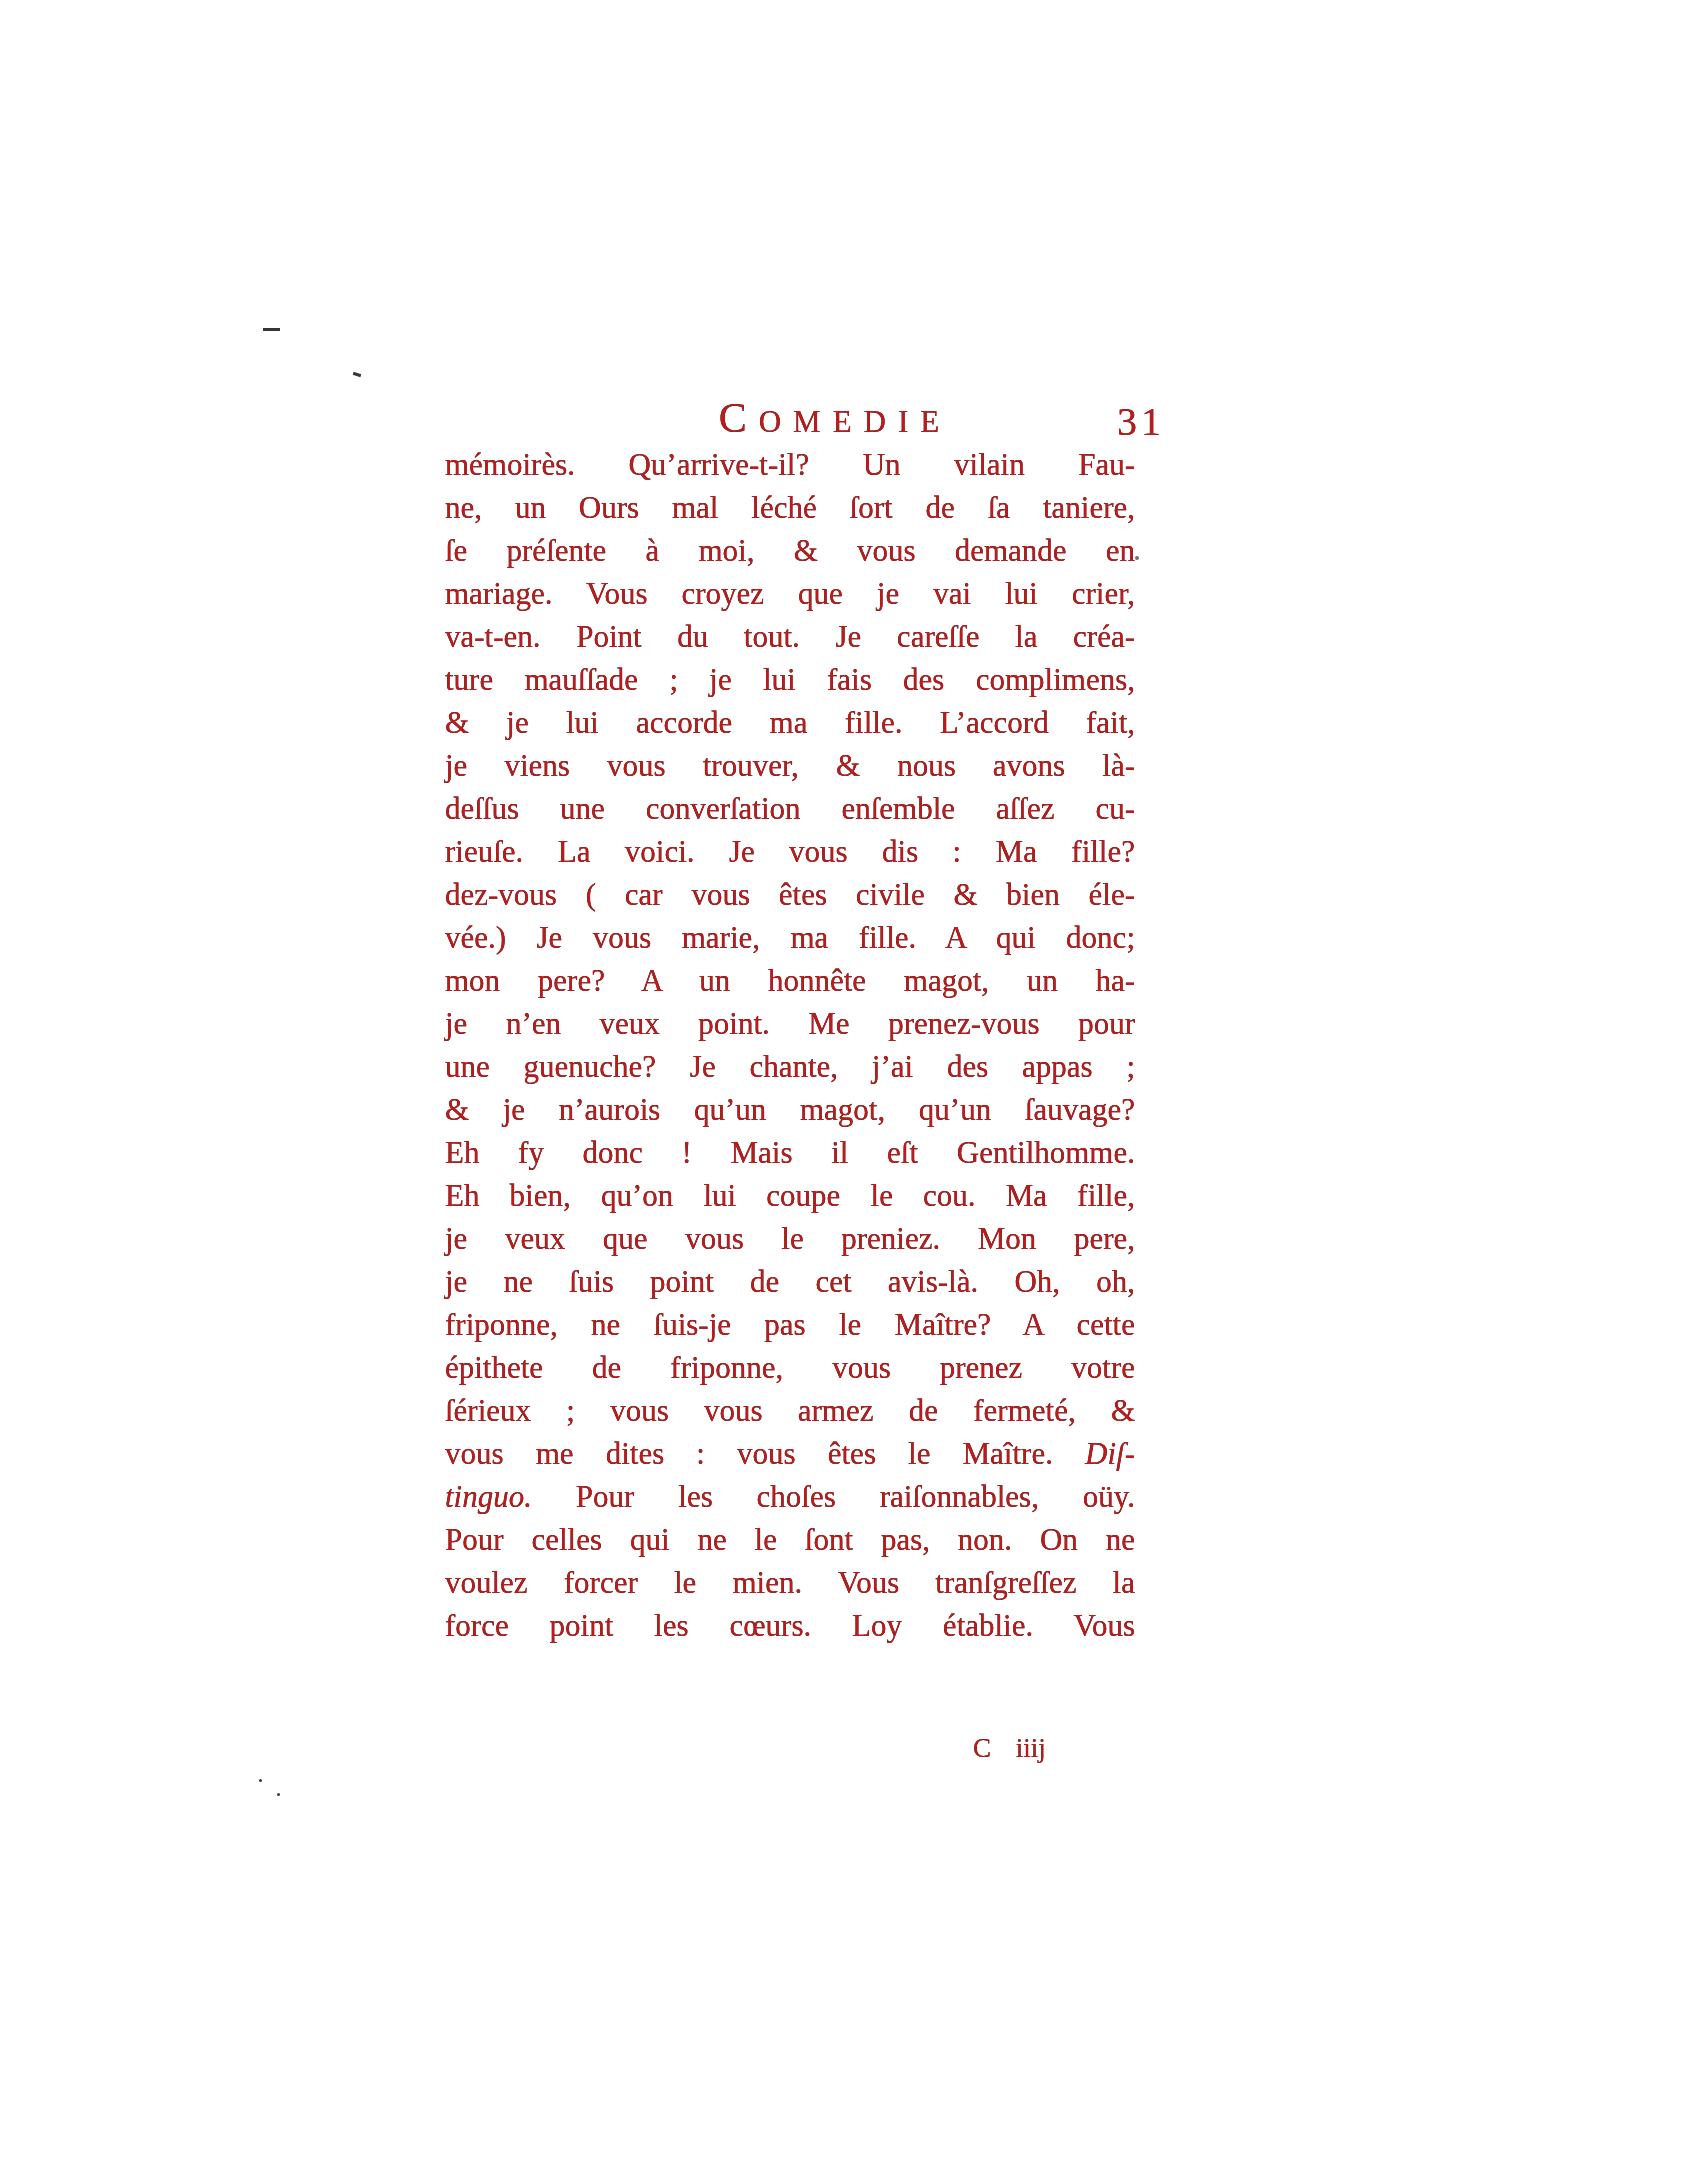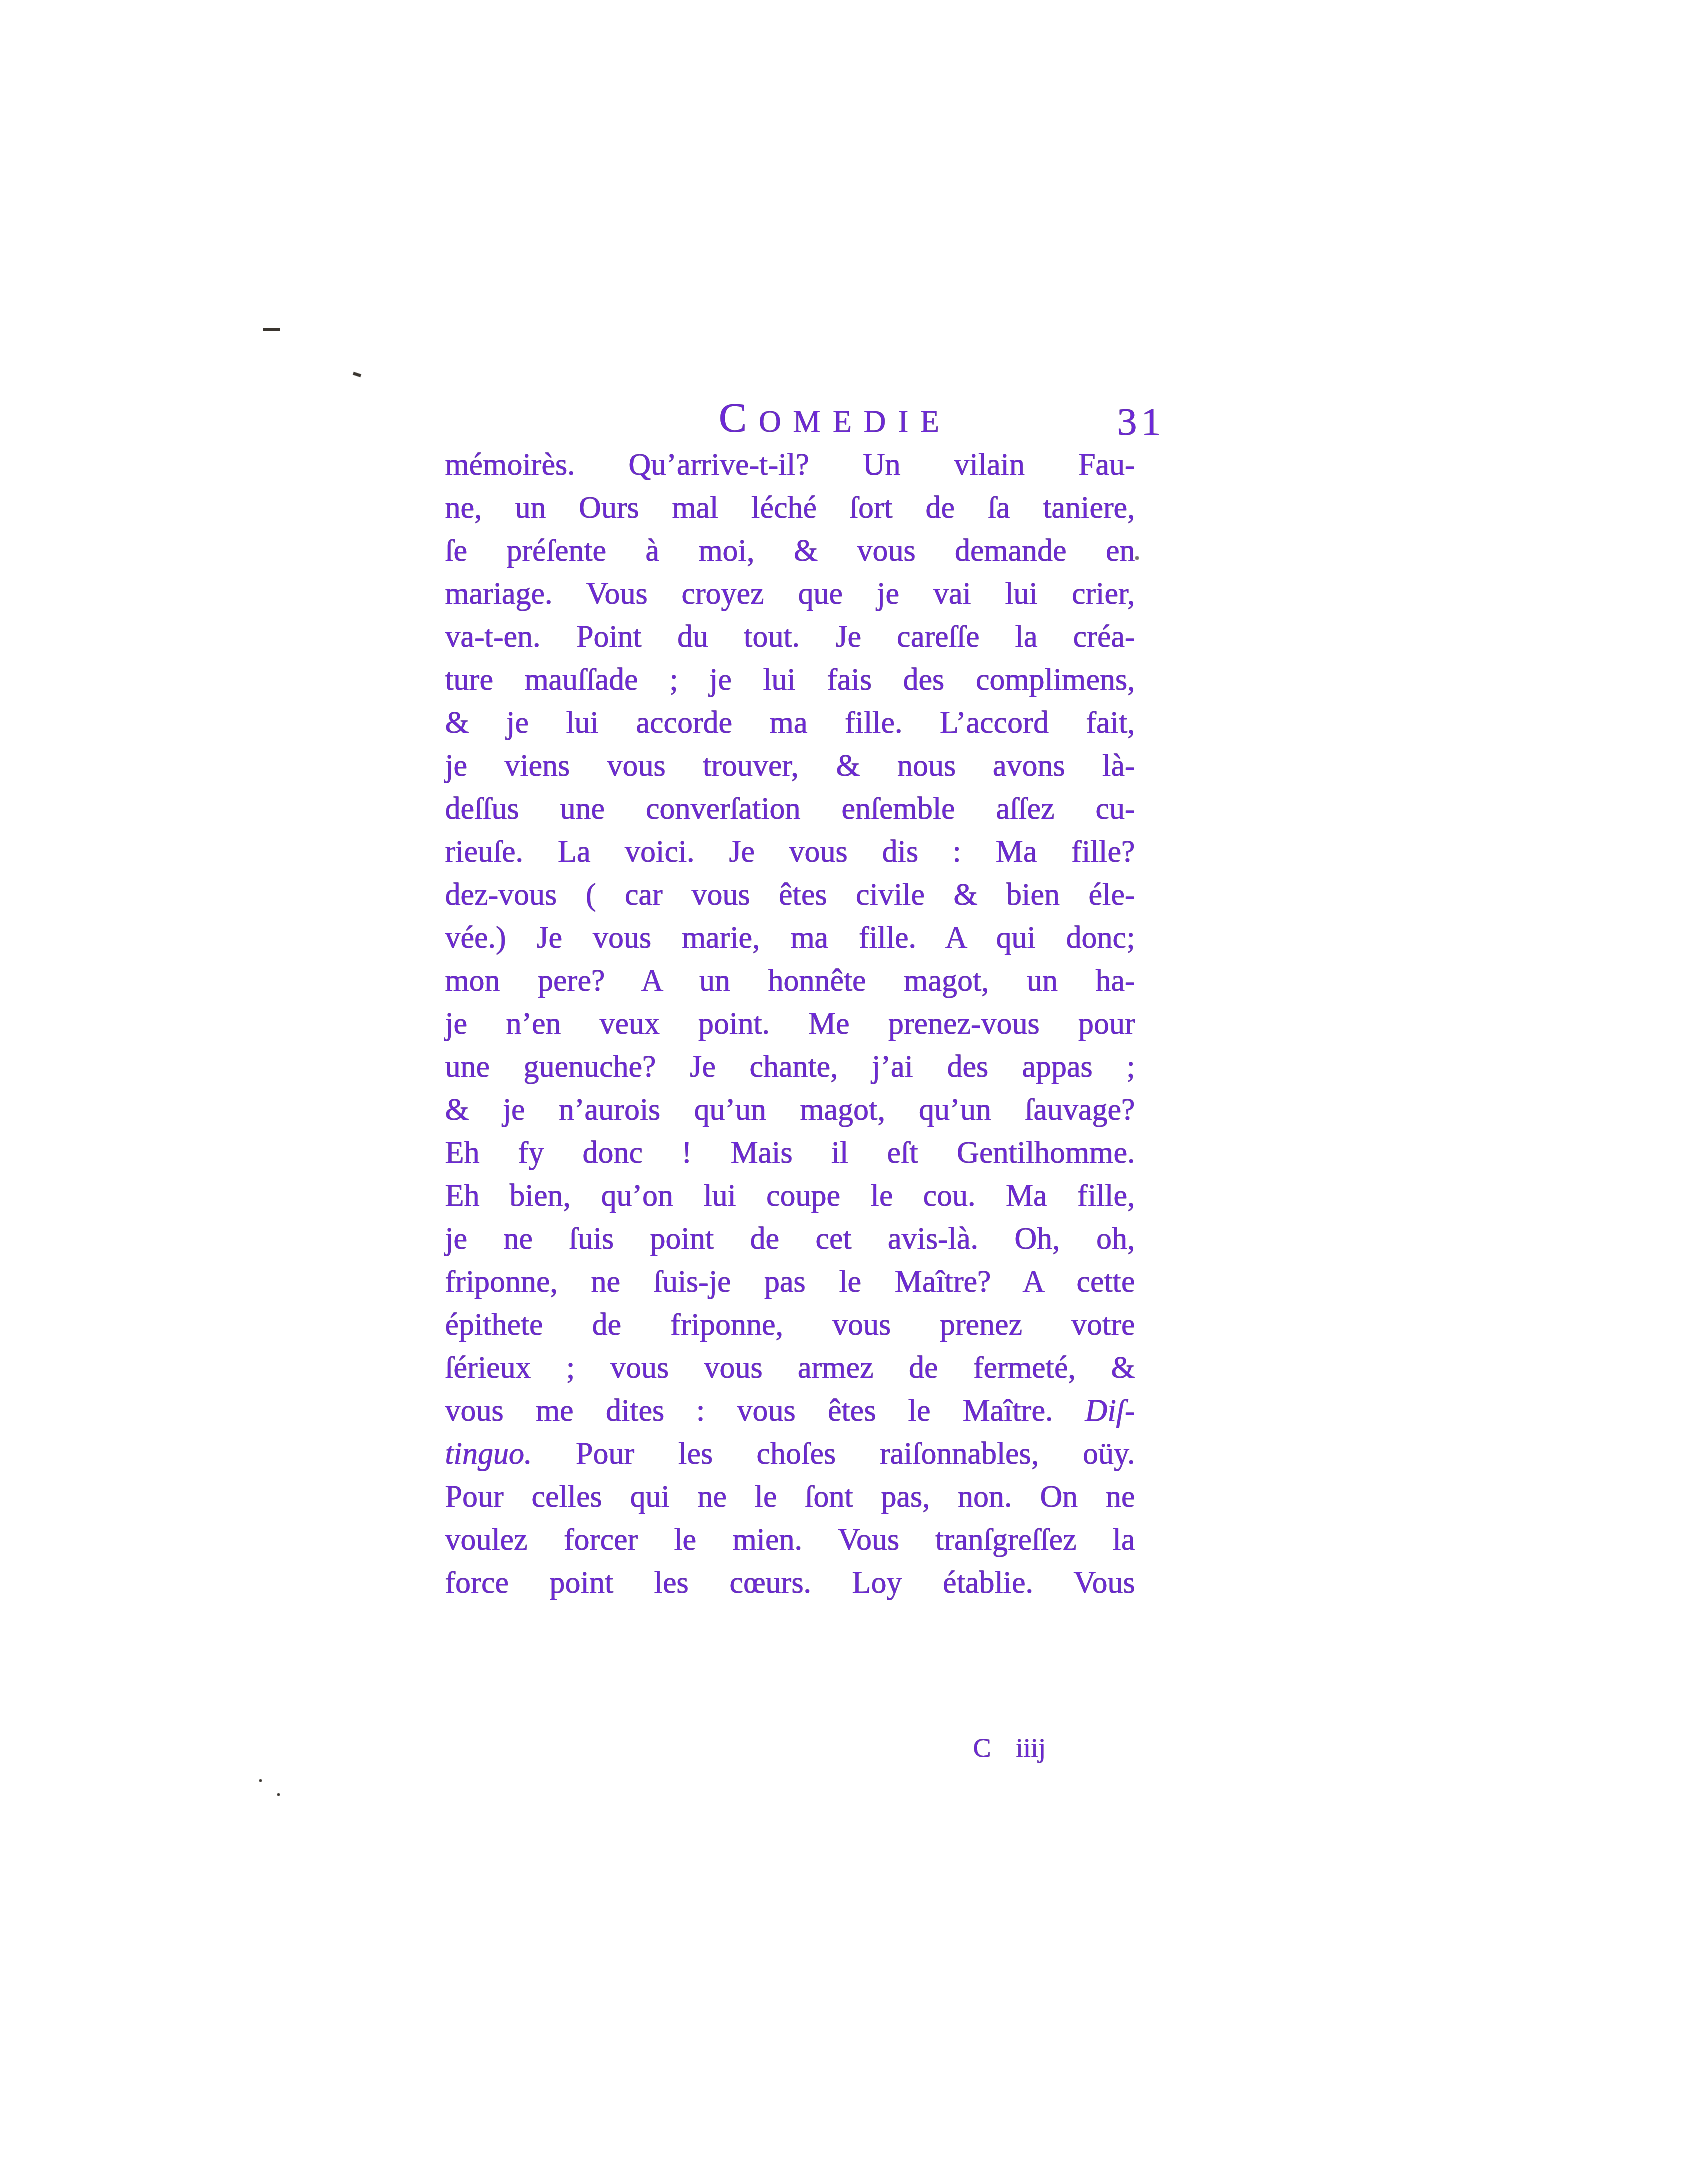--- a/index.html
+++ b/index.html
@@ -7,21 +7,21 @@
     padding: 0;
     background: #ffffff;
   }
   .page {
     position: relative;
     width: 1683px;
     height: 2178px;
     background: #ffffff;
     overflow: hidden;
     font-family: "Liberation Serif", "DejaVu Serif", serif;
-    color: #6d28d9;
+    color: #b91c1c;
   }
   .running-head {
     position: absolute;
     top: 394px;
     left: 0;
     width: 1683px;
     height: 42px;
   }
   .head-title {
     position: absolute;
@@ -106,20 +106,21 @@
       <div class="line"><span>deſſus une converſation enſemble aſſez cu-</span></div>
       <div class="line"><span>rieuſe. La voici. Je vous dis : Ma fille?</span></div>
       <div class="line"><span>dez-vous ( car vous êtes civile &amp; bien éle-</span></div>
       <div class="line"><span>vée.) Je vous marie, ma fille. A qui donc;</span></div>
       <div class="line"><span>mon pere? A un honnête magot, un ha-</span></div>
       <div class="line"><span>je n’en veux point. Me prenez-vous pour</span></div>
       <div class="line"><span>une guenuche? Je chante, j’ai des appas ;</span></div>
       <div class="line"><span>&amp; je n’aurois qu’un magot, qu’un ſauvage?</span></div>
       <div class="line"><span>Eh fy donc ! Mais il eſt Gentilhomme.</span></div>
       <div class="line"><span>Eh bien, qu’on lui coupe le cou. Ma fille,</span></div>
+      <div class="line"><span>je veux que vous le preniez. Mon pere,</span></div>
       <div class="line"><span>je ne ſuis point de cet avis-là. Oh, oh,</span></div>
       <div class="line"><span>friponne, ne ſuis-je pas le Maître? A cette</span></div>
       <div class="line"><span>épithete de friponne, vous prenez votre</span></div>
       <div class="line"><span>ſérieux ; vous vous armez de fermeté, &amp;</span></div>
       <div class="line"><span>vous me dites : vous êtes le Maître. </span><span class="it">Diſ-</span></div>
       <div class="line"><span class="it">tinguo.</span><span> Pour les choſes raiſonnables, oüy.</span></div>
       <div class="line"><span>Pour celles qui ne le ſont pas, non. On ne</span></div>
       <div class="line"><span>voulez forcer le mien. Vous tranſgreſſez la</span></div>
       <div class="line"><span>force point les cœurs. Loy établie. Vous</span></div>
     </div>

